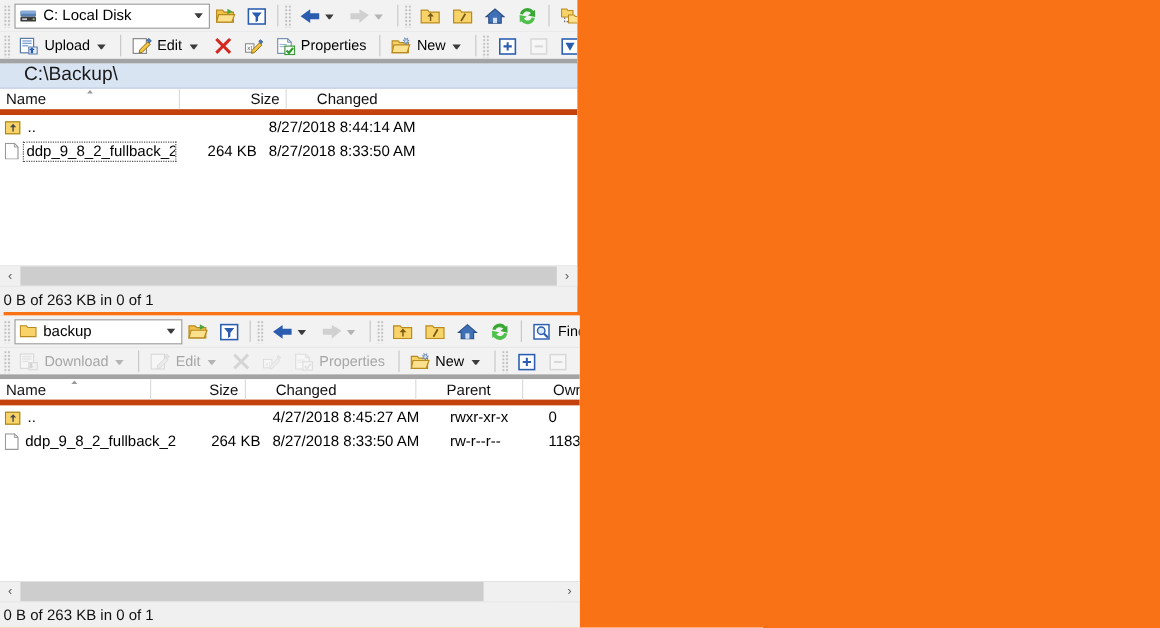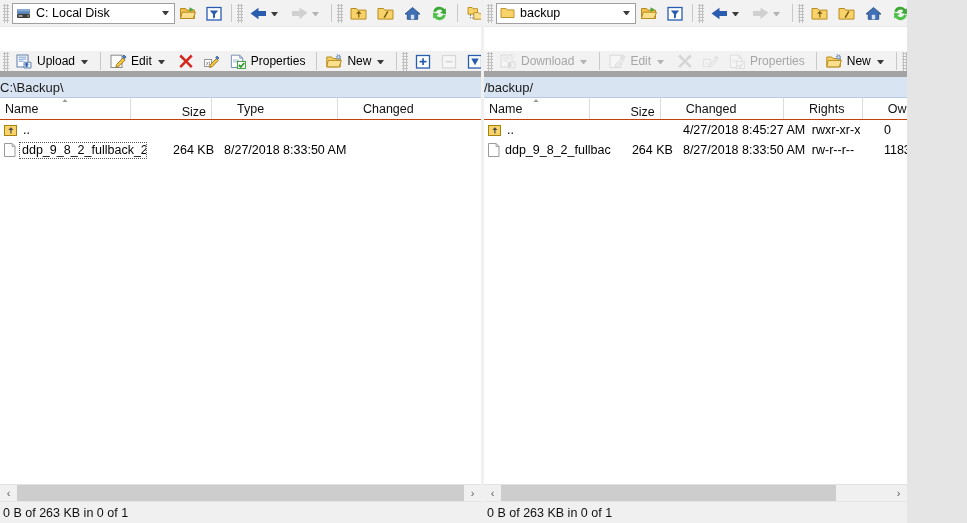--- a/index.html
+++ b/index.html
@@ -9,51 +9,51 @@
     overflow: hidden;
     background: #ffffff;
     font-family: "Liberation Sans", sans-serif;
     font-size: 12px;
     color: #000000;
     -webkit-font-smoothing: antialiased;
   }
   #app {
     width: 967px; height: 523px;
     display: flex;
-    flex-direction: row;
-    background: #e5e5e5;
+    flex-direction: column;
+    background: #f97316;
   }
   .panel {
     height: 523px;
     display: flex;
     flex-direction: column;
     background: #ffffff;
     position: relative;
   }
   .panel-left  { width: 481px; }
   .splitter {
     width: 3px; height: 523px;
     background: #f0f0f0;
     cursor: col-resize;
     flex: 0 0 3px;
   }
-  .panel-right { width: 423px; }
+  .panel-right { width: 483px; }
 
   
   .toolbar {
     height: 27px;
     background: #f2f2f2;
     display: flex;
     align-items: center;
     border-bottom: 1px solid #e8e8e8;
     padding-left: 2px;
     flex: 0 0 27px;
     overflow: hidden;
   }
-  .toolbar.row2 { height: 26px; flex: 0 0 26px; border-bottom: 6px solid #a3a3a3; margin-top: 24px; }
+  .toolbar.row2 { height: 26px; flex: 0 0 26px; border-bottom: 4px solid #a3a3a3; }
 
   .gripper {
     width: 6px; height: 19px;
     margin: 0 2px 0 1px;
     flex: 0 0 6px;
     background-image:
       radial-gradient(circle at 1.5px 1.5px, #b6b6b6 1px, transparent 1.2px);
     background-size: 3px 3px;
     opacity: .85;
   }
@@ -108,47 +108,47 @@
     display: flex; align-items: center; justify-content: center;
     flex: 0 0 17px;
   }
 
   
   .path-bar {
     height: 21px;
     background: #d9e4f2;
     border-bottom: 1px solid #b9c9de;
     display: flex; align-items: center;
-    padding-left: 0;
-    font-size: 13px;
+    padding-left: 20px;
+    font-size: 16px;
     color: #1a1a1a;
     flex: 0 0 21px;
   }
 
   
   .col-head {
     height: 22px;
     background: #ffffff;
-    border-bottom: 1px solid #c2410c;
+    border-bottom: 5px solid #c2410c;
     display: flex;
     position: relative;
     flex: 0 0 22px;
     gap: 20px;
   }
   .col {
     position: relative;
     display: flex; align-items: center;
     font-size: 12.5px;
     color: #101010;
     border-right: 1px solid #dcdcdc;
     padding: 0 5px;
     overflow: hidden;
     white-space: nowrap;
   }
-  .col.num { justify-content: flex-end; align-items: flex-end; }
+  .col.num { justify-content: flex-end; }
   .sort-arrow {
     position: absolute;
     top: -2px;
     left: 50%;
     width: 9px; height: 7px;
     transform: translateX(-50%);
   }
 
   
   .list {
@@ -417,40 +417,38 @@
         <span>Name</span>
         <span class="sort-arrow">
           <svg width="9" height="7" viewBox="0 0 9 7">
               <path d="M4.5 3L7 6H2z" fill="#9a9a9a"></path>
             </svg>
         </span>
       </div>
       <div class="col num" style="width:69px">
         <span>Size</span>
       </div>
-      <div class="col" style="width:121px">
-        <span>Type</span>
-      </div>
       <div class="col" style="width:141px;border-right:none">
         <span>Changed</span>
       </div>
     </div>
 
     <div class="list">
       <div class="row">
         <div class="cell name" style="width:150px">
           <span>
             <svg width="14" height="13" viewBox="0 0 14 13">
               <rect x="0.5" y="1.5" width="12" height="10" fill="#f7d36a" stroke="#a8820f" stroke-width="1"></rect>
               <path d="M6.3 9.5V6H4.3L6.9 3.2 9.5 6H7.5v3.5z" fill="#4a4a4a"></path>
             </svg>
           </span>
           <span class="nm">..</span>
         </div>
         <div class="cell num" style="width:69px"></div>
+        <div class="cell" style="width:141px">8/27/2018  8:44:14 AM</div>
       </div>
 
       <div class="row">
         <div class="cell name" style="width:150px">
           <span>
             <svg width="12" height="14" viewBox="0 0 12 14">
               <path d="M0.5 0.5h7.5l3 3v10h-10.5z" fill="#ffffff" stroke="#9a9a9a" stroke-width="1"></path>
               <path d="M8 0.5v3h3z" fill="#ececec" stroke="#9a9a9a" stroke-width=".8"></path>
             </svg>
           </span>
@@ -654,41 +652,38 @@
       </div>
 
       <div class="tb-item">
         <svg width="18" height="17" viewBox="0 0 18 17">
           <rect x="2.5" y="2.5" width="13" height="12.5" fill="#fff" stroke="#2a5db0" stroke-width="1.3"></rect>
           <path d="M5.2 5.6h7.6L9 12.2z" fill="#2a5db0"></path>
         </svg>
       </div>
     </div>
 
-    <div class="path-bar">
-      <span>/backup/</span>
-    </div>
 
     <div class="col-head">
       <div class="col" style="width:152px">
         <span>Name</span>
         <span class="sort-arrow">
           <svg width="9" height="7" viewBox="0 0 9 7">
               <path d="M4.5 3L7 6H2z" fill="#9a9a9a"></path>
             </svg>
         </span>
       </div>
       <div class="col num" style="width:70px">
         <span>Size</span>
       </div>
       <div class="col" style="width:148px">
         <span>Changed</span>
       </div>
       <div class="col" style="width:82px">
-        <span>Rights</span>
+        <span>Parent</span>
       </div>
       <div class="col" style="width:31px;border-right:none">
         <span>Owr</span>
       </div>
     </div>
 
     <div class="list">
       <div class="row">
         <div class="cell name" style="width:152px">
           <span>

